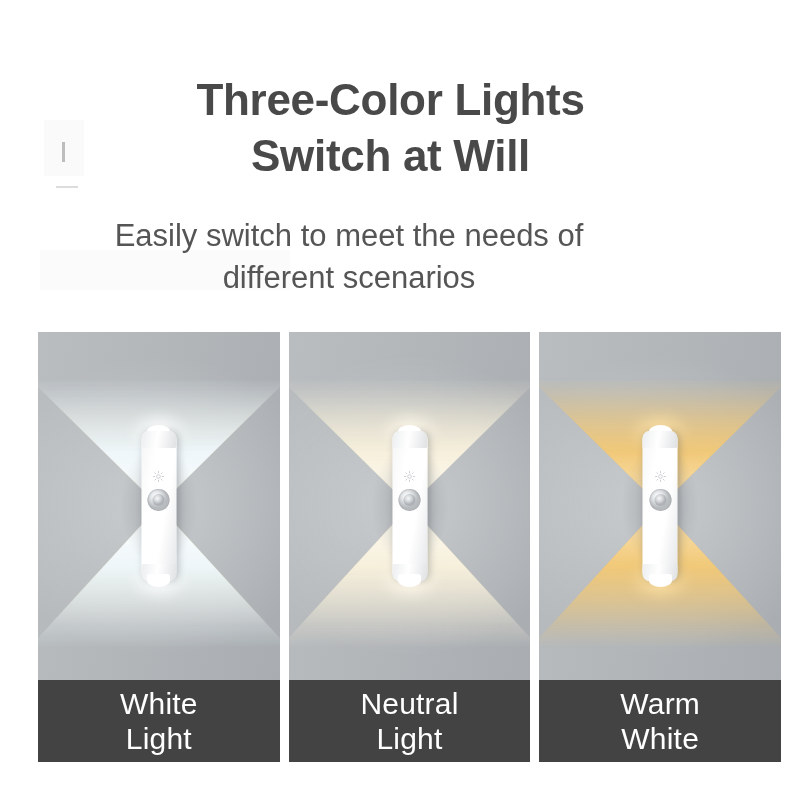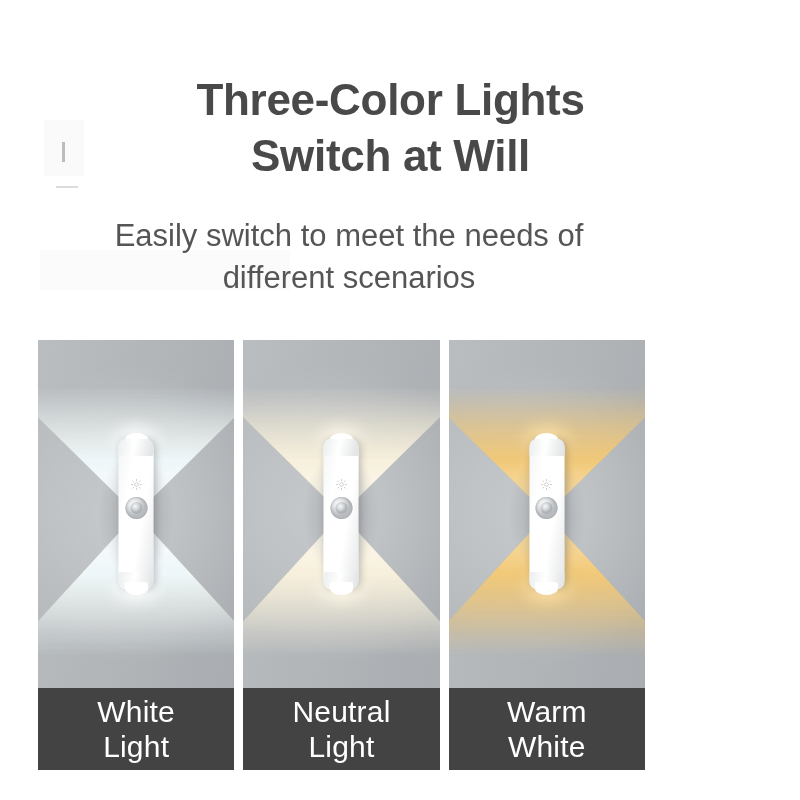--- a/index.html
+++ b/index.html
@@ -51,22 +51,22 @@
     font-weight: 400;
     line-height: 1.37;
     color: #555555;
     white-space: pre-line;
   }
 
   
   .panels {
     position: absolute;
     left: 38px;
-    top: 340px;
-    width: 607px;
+    top: 332px;
+    width: 743px;
     height: 430px;
     display: flex;
     gap: 9px;
   }
   .panel {
     position: relative;
     flex: 1 1 0;
     height: 430px;
     overflow: hidden;
     background: #b4b8bb;

